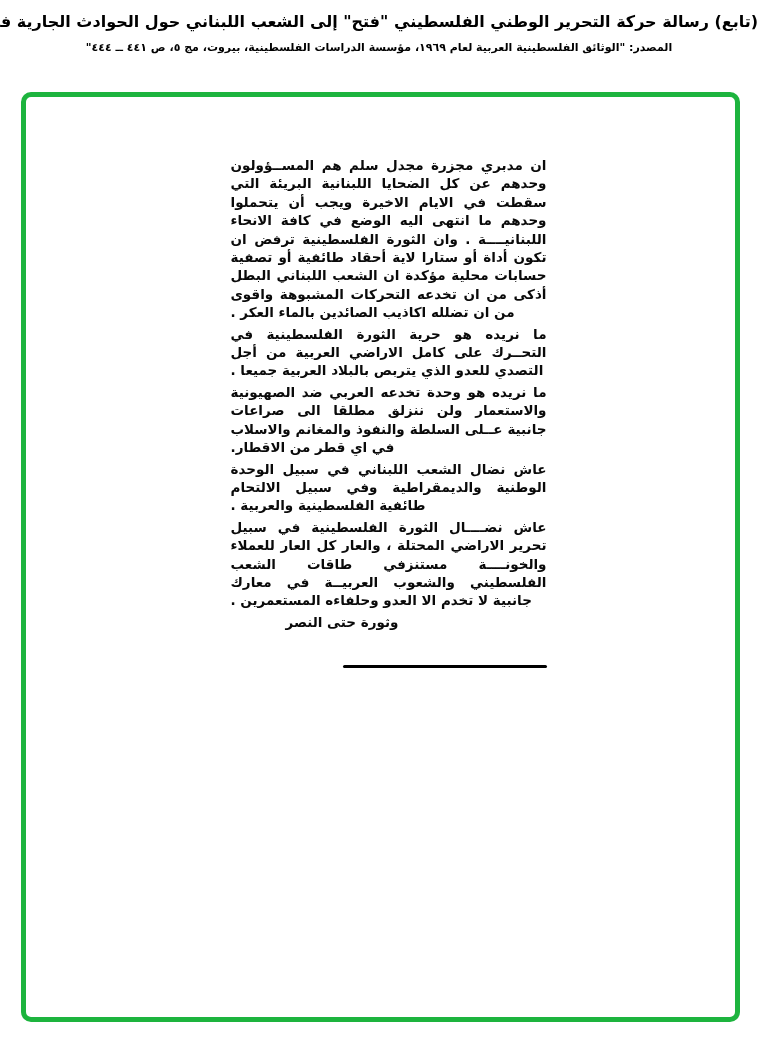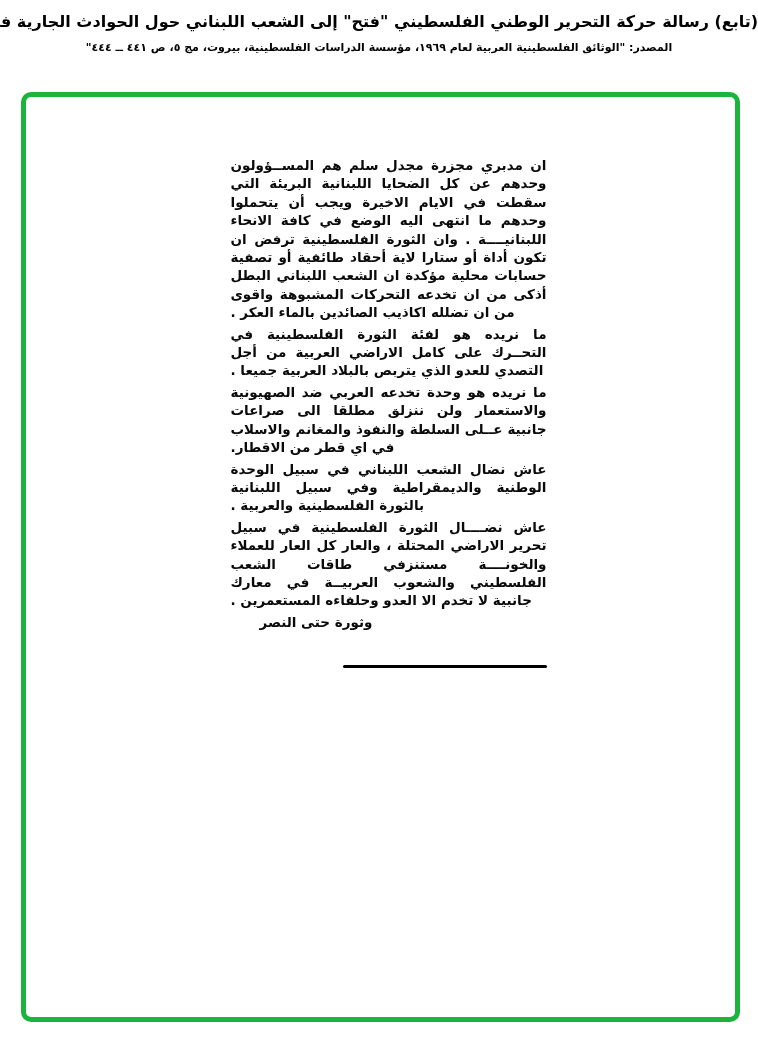--- a/index.html
+++ b/index.html
@@ -56,21 +56,21 @@
     font-size: 13.5px;
     font-weight: bold;
     line-height: 18.4px;
     text-align: justify;
     text-align-last: left;
     color: #0a0a0a;
   }
   .closing {
     direction: rtl;
     text-align: left;
-    margin: 1px 0 0 45px;
+    margin: 1px 0 0 71px;
     font-size: 13.5px;
     font-weight: bold;
     line-height: 18.4px;
     color: #0a0a0a;
   }
   .end-rule {
     margin: 34px 0 0 78px;
     width: 204px;
     height: 3px;
     background: #000;
@@ -85,23 +85,23 @@
   <div class="header">
     <div class="title">(تابع) رسالة حركة التحرير الوطني الفلسطيني "فتح" إلى الشعب اللبناني حول الحوادث الجارية في لبنان</div>
     <div class="source">المصدر: "الوثائق الفلسطينية العربية لعام ١٩٦٩، مؤسسة الدراسات الفلسطينية، بيروت، مج ٥، ص ٤٤١ ــ ٤٤٤"</div>
   </div>
 
   <div class="frame">
     <div class="letter">
 
       <div>
           <p class="para">ان مدبري مجزرة مجدل سلم هم المســؤولون وحدهم عن كل الضحايا اللبنانية البريئة التي سقطت في الايام الاخيرة ويجب أن يتحملوا وحدهم ما انتهى اليه الوضع في كافة الانحاء اللبنانيــــة . وان الثورة الفلسطينية ترفض ان تكون أداة أو ستارا لاية أحقاد طائفية أو تصفية حسابات محلية مؤكدة ان الشعب اللبناني البطل أذكى من ان تخدعه التحركات المشبوهة واقوى من ان تضلله اكاذيب الصائدين بالماء العكر .</p>
-          <p class="para">ما نريده هو لفئة الثورة الفلسطينية في التحــرك على كامل الاراضي العربية من أجل التصدي للعدو الذي يتربص بالبلاد العربية جميعا .</p>
+          <p class="para">ما نريده هو حرية الثورة الفلسطينية في التحــرك على كامل الاراضي العربية من أجل التصدي للعدو الذي يتربص بالبلاد العربية جميعا .</p>
           <p class="para">ما نريده هو وحدة تخدعه العربي ضد الصهيونية والاستعمار ولن ننزلق مطلقا الى صراعات جانبية عــلى السلطة والنفوذ والمغانم والاسلاب في اي قطر من الاقطار.</p>
-          <p class="para">عاش نضال الشعب اللبناني في سبيل الوحدة الوطنية والديمقراطية وفي سبيل اللبنانية بالثورة الفلسطينية والعربية .</p>
+          <p class="para">عاش نضال الشعب اللبناني في سبيل الوحدة الوطنية والديمقراطية وفي سبيل الالتحام طائفية الفلسطينية والعربية .</p>
           <p class="para">عاش نضــــال الثورة الفلسطينية في سبيل تحرير الاراضي المحتلة ، والعار كل العار للعملاء والخونــــة مستنزفي طاقات الشعب الفلسطيني والشعوب العربيــة في معارك جانبية لا تخدم الا العدو وحلفاءه المستعمرين .</p>
         </div>
 
       <div class="closing">وثورة حتى النصر</div>
 
       <div class="end-rule"></div>
 
     </div>
   </div>
 

